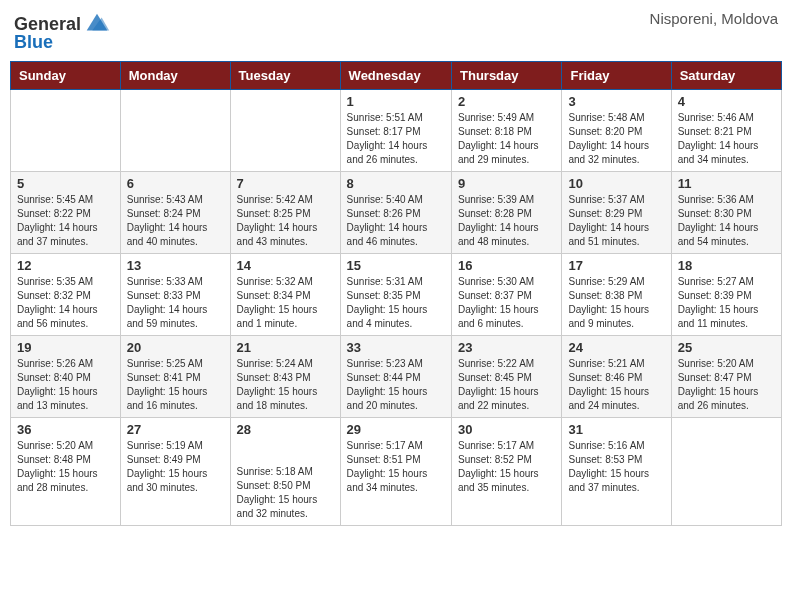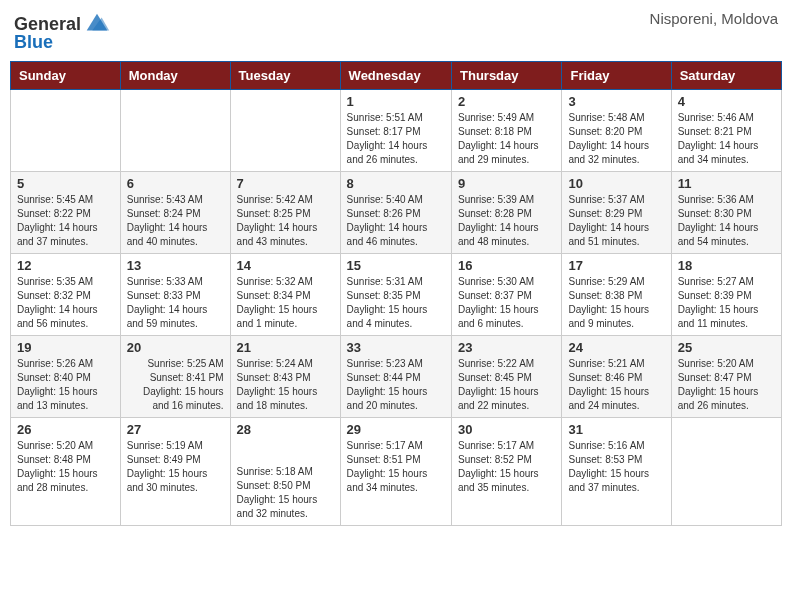--- a/index.html
+++ b/index.html
@@ -244,21 +244,21 @@
       </tr>
       <tr>
         <td>
           <span class="day-number">19</span>
           <div class="day-info" style="white-space: pre-line;">Sunrise: 5:26 AM
 Sunset: 8:40 PM
 Daylight: 15 hours and 13 minutes.</div>
         </td>
         <td>
           <span class="day-number">20</span>
-          <div class="day-info" style="white-space: pre-line; text-align: right;">Sunrise: 5:25 AM
+          <div class="day-info" style="white-space: pre-line;">Sunrise: 5:25 AM
 Sunset: 8:41 PM
 Daylight: 15 hours and 16 minutes.</div>
         </td>
         <td>
           <span class="day-number">21</span>
           <div class="day-info" style="white-space: pre-line;">Sunrise: 5:24 AM
 Sunset: 8:43 PM
 Daylight: 15 hours and 18 minutes.</div>
         </td>
         <td>
@@ -281,21 +281,21 @@
         </td>
         <td>
           <span class="day-number">25</span>
           <div class="day-info" style="white-space: pre-line;">Sunrise: 5:20 AM
 Sunset: 8:47 PM
 Daylight: 15 hours and 26 minutes.</div>
         </td>
       </tr>
       <tr>
         <td>
-          <span class="day-number">26</span>
+          <span class="day-number">36</span>
           <div class="day-info" style="white-space: pre-line;">Sunrise: 5:20 AM
 Sunset: 8:48 PM
 Daylight: 15 hours and 28 minutes.</div>
         </td>
         <td>
           <span class="day-number">27</span>
           <div class="day-info" style="white-space: pre-line;">Sunrise: 5:19 AM
 Sunset: 8:49 PM
 Daylight: 15 hours and 30 minutes.</div>
         </td>

